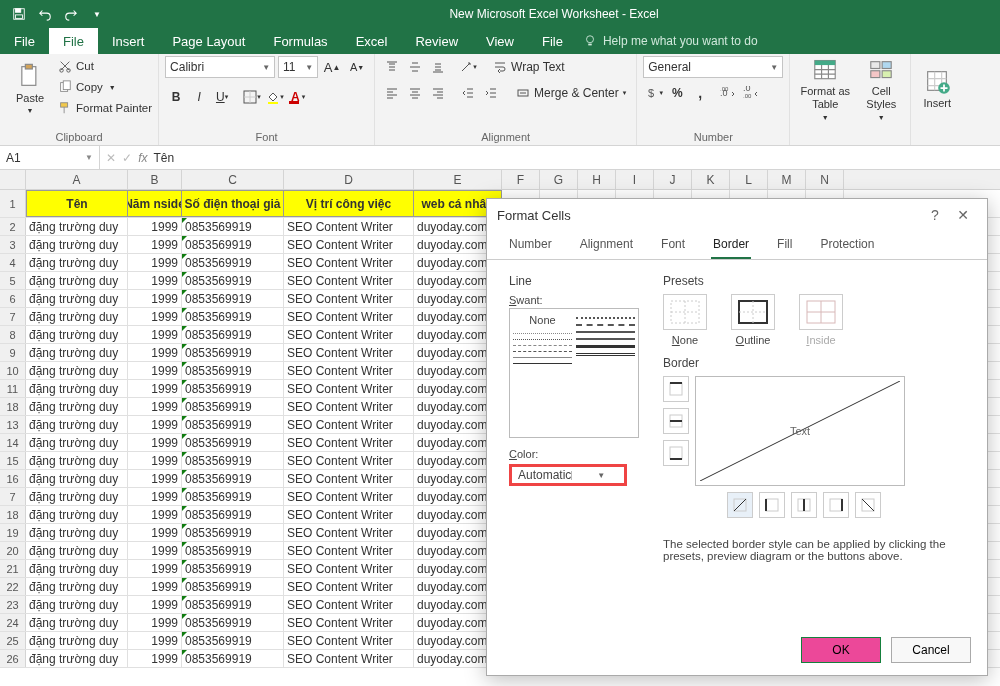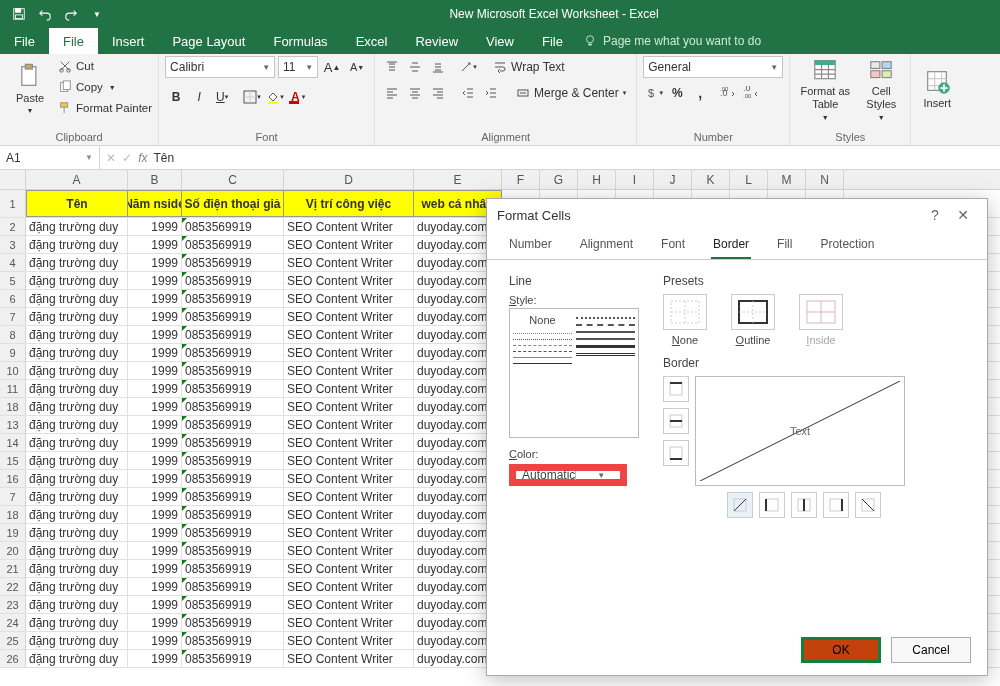--- a/index.html
+++ b/index.html
@@ -75,22 +75,22 @@
   .preview-wrap { display: flex; gap: 6px; align-items: flex-start; }
   .side-btns { display: flex; flex-direction: column; gap: 6px; }
   .bbtn { width: 26px; height: 26px; border: 1px solid #ccc; display: flex; align-items: center; justify-content: center; cursor: pointer; }
   .preview { width: 210px; height: 110px; border: 1px solid #bbb; position: relative; background: #fff; }
   .preview .txt { position: absolute; left: 50%; top: 50%; transform: translate(-50%,-50%); font-size: 11px; color: #666; }
   .preview .diag { position: absolute; inset: 4px; }
   .bot-btns { display: flex; gap: 6px; margin-top: 6px; margin-left: 32px; }
   .hint { margin-top: 20px; font-size: 11.5px; color: #444; }
   .dlg-buttons { display: flex; justify-content: flex-end; gap: 10px; padding: 12px 16px; }
   .pbtn { min-width: 80px; height: 26px; border: 1px solid #aaa; background: #f8f8f8; font-size: 12px; cursor: pointer; }
-  .pbtn.primary { border: 3px solid #15803d; background: #c2410c; }
-  .color-combo { display: flex; align-items: center; border: 7px solid #ef4444; height: 22px; width: 118px; margin-top: 4px; }
+  .pbtn.primary { border: 1px solid #15803d; background: #ec4899; }
+  .color-combo { display: flex; align-items: center; border: 3px solid #ef4444; height: 22px; width: 118px; margin-top: 4px; }
   .color-combo span { flex: 1; padding-left: 6px; font-size: 12px; }
   .color-combo .dd { width: 20px; text-align: center; border-left: 1px solid #bbb; font-size: 8px; color: #666; }
 
   .underline-acc { text-decoration: underline; }
 </style>
 </head>
 <body>
 
 <div class="titlebar">
   <div class="qat">
@@ -124,21 +124,21 @@
   <div class="menu-tab">Formulas</div>
   <div class="menu-tab">Excel</div>
   <div class="menu-tab">Review</div>
   <div class="menu-tab">View</div>
   <div class="menu-tab">File</div>
   <div class="tellme">
     <svg width="14" height="14" viewBox="0 0 16 16">
         <circle cx="8" cy="6" r="4" fill="none" stroke="#d0e8db"></circle>
         <path d="M6 11 h4 v2 h-4 z" fill="#d0e8db"></path>
       </svg>
-    <span>Page me what you want to do</span>
+    <span>Help me what you want to do</span>
   </div>
 </div>
 
 <div class="ribbon">
 
   <div class="rgroup">
     <div class="rgroup-body">
       <div class="big-btn">
         <svg viewBox="0 0 24 24">
             <rect x="5" y="4" width="12" height="16" fill="#fff" stroke="#888"></rect>
@@ -354,21 +354,20 @@
         <svg viewBox="0 0 24 24">
             <rect x="3" y="5" width="8" height="6" fill="#e8e8e8" stroke="#888"></rect>
             <rect x="13" y="5" width="8" height="6" fill="#b0d8f0" stroke="#888"></rect>
             <rect x="3" y="13" width="8" height="6" fill="#f5c6c6" stroke="#888"></rect>
             <rect x="13" y="13" width="8" height="6" fill="#d8f0b0" stroke="#888"></rect>
           </svg>
         <span>Cell Styles</span>
           <span style="font-size:7px;">▼</span>
       </div>
     </div>
-    <div class="rgroup-label">Styles</div>
   </div>
 
   <div class="rgroup" style="border-right:none;">
     <div class="rgroup-body">
       <div class="big-btn" style="width:40px;">
         <svg viewBox="0 0 24 24">
             <rect x="4" y="4" width="16" height="16" fill="#fff" stroke="#888"></rect>
             <path d="M4 10 H20 M4 16 H20 M10 4 V20 M16 4 V20" stroke="#ccc"></path>
             <circle cx="18" cy="18" r="5" fill="#4a8"></circle>
             <path d="M18 15 V21 M15 18 H21" stroke="#fff" stroke-width="1.5"></path>
@@ -1144,21 +1143,21 @@
       <div class="dlg-tab">Alignment</div>
       <div class="dlg-tab">Font</div>
       <div class="dlg-tab active">Border</div>
       <div class="dlg-tab">Fill</div>
       <div class="dlg-tab">Protection</div>
     </div>
   <div class="dlg-body">
     <div class="dlg-cols">
       <div class="dlg-left">
         <div class="section-lbl">Line</div>
-        <div style="font-size:11px;margin-bottom:2px;"><span class="underline-acc">S</span><span>tyle:</span></div>
+        <div style="font-size:11px;margin-bottom:2px;"><span class="underline-acc">S</span><span>want:</span></div>
         <div class="style-list">
           <div style="display:flex;gap:4px;">
             <div style="flex:1;">
               <div class="none">None</div>
               <div style="border-top:1px dotted #888;margin:5px 0;"></div>
               <div style="border-top:1px dotted #555;margin:5px 0;"></div>
               <div style="border-top:1px dashed #888;margin:5px 0;"></div>
               <div style="border-top:1px dashed #555;margin:5px 0;"></div>
               <div style="border-top:1px solid #888;margin:5px 0;"></div>
               <div style="border-top:1px solid #333;margin:5px 0;"></div>
@@ -1268,20 +1267,21 @@
                 </div>
               <div class="bbtn">
                   <svg width="16" height="16">
                     <rect x="2" y="2" width="12" height="12" fill="none" stroke="#ccc"></rect>
                     <line x1="2" y1="2" x2="14" y2="14" stroke="#333"></line>
                   </svg>
                 </div>
             </div>
           </div>
         </div>
+        <div class="hint">The selected border style can be applied by clicking the presets, preview diagram or the buttons above.</div>
       </div>
     </div>
   </div>
   <div class="dlg-buttons">
     <button class="pbtn primary">OK</button>
     <button class="pbtn">Cancel</button>
   </div>
 </div>
 
 </body></html>

